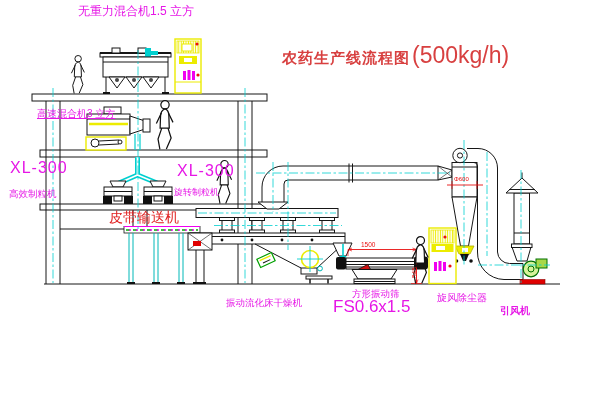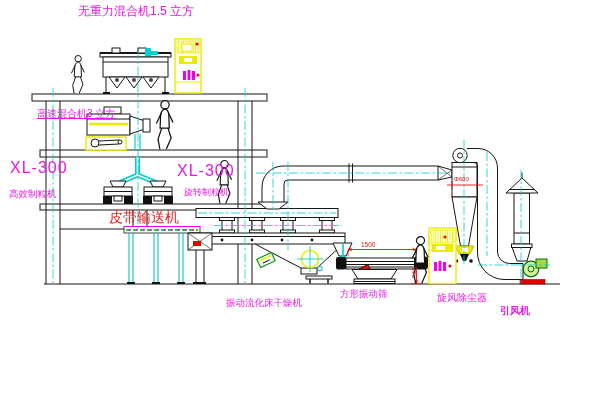--- a/index.html
+++ b/index.html
@@ -7,25 +7,25 @@
          font-family:"Liberation Sans",sans-serif;}
   #draw{position:absolute;left:0;top:0;}
   .lbl{position:absolute;line-height:1;white-space:nowrap;color:#e616e6;}
   .red{color:#e02020;}
   .dim{color:#e81010;font-size:6.5px;}
   .t-mixer-top{left:78px;top:5px;font-size:12px;}
   .t-hs{left:37px;top:109px;font-size:10px;text-decoration:underline;}
   .t-xl-l{left:10px;top:160px;font-size:16px;letter-spacing:1px;}
   .t-gran-l{left:9px;top:189px;font-size:9.5px;text-align:center;}
   .t-xl-r{left:177px;top:163px;font-size:16px;letter-spacing:1px;}
-  .t-gran-r{left:184px;top:188px;font-size:9px;}
+  .t-gran-r{left:174px;top:188px;font-size:9px;}
   .t-belt{left:109px;top:210px;font-size:14px;}
   .t-dryer-name{left:226px;top:289px;font-size:9.5px;margin-top:9px;}
   .t-dryer-model{left:219px;top:298px;font-size:17px;}
-  .t-sieve-name{left:340px;top:289px;font-size:9.5px;}
+  .t-sieve-name{left:352px;top:289px;font-size:9.5px;}
   .t-sieve-model{left:333px;top:298px;font-size:17px;}
   .t-cyclone{left:437px;top:293px;font-size:10px;}
   .t-fan{left:500px;top:306px;font-size:10px;font-weight:bold;}
   .t-title{left:282px;top:42px;display:flex;align-items:flex-end;color:#d84040;}
   .t-title .zh{font-size:15px;font-weight:bold;letter-spacing:1px;}
   .t-title .cap{font-size:23px;font-weight:normal;position:relative;top:2px;margin-left:2px;}
   .d-1500{left:361px;top:242px;}
   .d-545{left:412px;top:278px;transform:rotate(-90deg);transform-origin:left top;}
   .d-600{left:454px;top:176px;font-size:6px;}
 </style>
@@ -303,29 +303,32 @@
 
   <g>
     <use href="#person-sym" transform="translate(68,55) scale(0.81)"></use>
     <use href="#person-sym" transform="translate(152,100) scale(1.04)"></use>
     <use href="#person-sym" transform="translate(213,160) scale(0.92)"></use>
     <use href="#person-sym" transform="translate(408,236) scale(1.0)"></use>
   </g>
 </svg>
 
 <div class="lbl t-title">
+  <span class="zh">农药生产线流程图</span>
+  <span class="cap">(500kg/h)</span>
 </div>
 <div class="lbl t-mixer-top">无重力混合机1.5 立方</div>
 <div class="lbl t-hs">高速混合机3 立方</div>
 <div class="lbl t-xl-l">XL-300</div>
 <div class="lbl t-gran-l">高效制粒机</div>
 <div class="lbl t-xl-r">XL-300</div>
 <div class="lbl t-gran-r">旋转制粒机</div>
 <div class="lbl t-belt red">皮带输送机</div>
 <div class="lbl t-dryer-name">振动流化床干燥机</div>
 <div class="lbl t-sieve-name">方形振动筛</div>
+<div class="lbl t-sieve-model">FS0.6x1.5</div>
 <div class="lbl t-cyclone">旋风除尘器</div>
 <div class="lbl t-fan">引风机</div>
 <div class="lbl dim d-1500">1500</div>
 <div class="lbl dim d-545">545</div>
 <div class="lbl dim d-600">Φ600</div>
 
 </div>
 
 </body></html>

